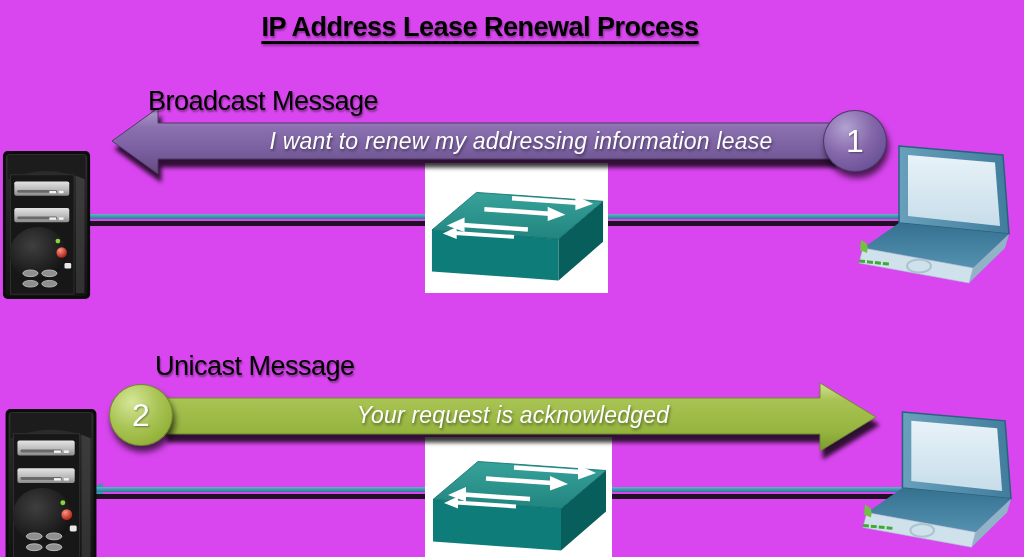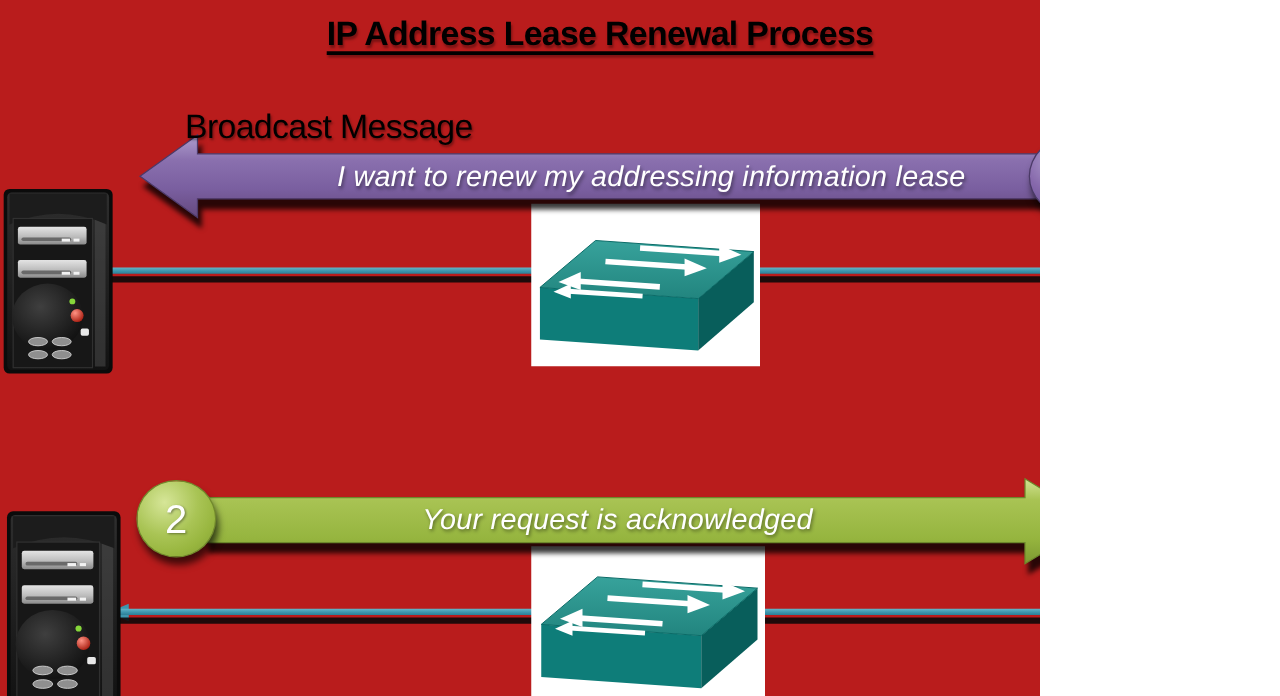--- a/index.html
+++ b/index.html
@@ -1,17 +1,17 @@
 <!DOCTYPE html>
 <html><head>
 <meta charset="utf-8">
 <style>
   html,body{margin:0;padding:0;background:#fff;}
   .stage{
-    position:relative;width:832px;height:557px;background:#b91c1c;
+    position:relative;width:1024px;height:557px;background:#d946ef;
     font-family:"Liberation Sans",sans-serif;overflow:hidden;
   }
   .abs{position:absolute;}
 
   
   .diagram-title{
     left:130px;top:12px;width:700px;text-align:center;
     font-size:27px;font-weight:bold;color:#000;
     text-decoration:underline;text-decoration-thickness:2.5px;text-underline-offset:5px;
     text-shadow:1px 2px 2px rgba(0,0,0,0.35);
@@ -22,21 +22,21 @@
     text-shadow:1px 2px 2px rgba(0,0,0,0.4);letter-spacing:-0.5px;z-index:5;
   }
   .heading-broadcast{left:148px;top:86px;}
   .heading-unicast{left:155px;top:351px;}
   .flow-message{
     height:38px;display:flex;align-items:center;justify-content:center;
     color:#fff;font-size:23px;letter-spacing:0.2px;z-index:4;
     text-shadow:1px 2px 3px rgba(0,0,0,0.45);white-space:nowrap;font-style:italic;
   }
   .msg-broadcast{left:191px;top:122px;width:660px;}
-  .msg-unicast{left:164px;top:396px;width:660px;}
+  .msg-unicast{left:183px;top:396px;width:660px;}
 
   
   .flow-arrow{z-index:3;}
   .arrow-broadcast{left:108px;top:104px;}
   .arrow-unicast{left:162px;top:379px;}
   .flow-arrow svg{display:block;filter:drop-shadow(3px 8px 2px rgba(0,0,0,0.78));}
 
   
   .step-badge{
     width:62px;height:60px;border-radius:50%;z-index:6;
@@ -258,20 +258,21 @@
     <polygon points="53,13 140,20.5 145,84 53,74" fill="url(#screenGrad)"></polygon>
     <polygon points="44,81 154,92 150,98 44,87" fill="#2f6a88" opacity="0.55"></polygon>
     <polygon points="44,81 154,92 118,126 8,106" fill="url(#baseGrad)"></polygon>
     <polygon points="154,92 118,126 114,141 150,106" fill="#8fb4c6"></polygon>
     <polygon points="8,106 118,126 114,141 4,121" fill="#cfe1ea" stroke="#a8c4d2" stroke-width="0.6"></polygon>
     <ellipse cx="64" cy="124" rx="12" ry="6.5" fill="none" stroke="#aac3d0" stroke-width="2"></ellipse>
     <path d="M6,98 q9,3 6,13 l-7,-3 z" fill="#74c044"></path>
     <line x1="4" y1="119" x2="34" y2="122" stroke="#3faa35" stroke-width="3" stroke-dasharray="6,2"></line>
   </svg>
 
+  <div class="abs flow-heading heading-unicast">Unicast Message</div>
 
   <div class="abs flow-arrow arrow-unicast">
     <svg width="718" height="74" viewBox="0 0 718 74">
       <polygon points="2,19 658,19 658,4 714,38 658,72 658,55 2,55" fill="url(#greenGrad)" stroke="#6d882b" stroke-width="1"></polygon>
     </svg>
   </div>
   <div class="abs flow-message msg-unicast">Your request is acknowledged</div>
   <div class="abs step-badge badge-2">
     <span>2</span>
   </div>

